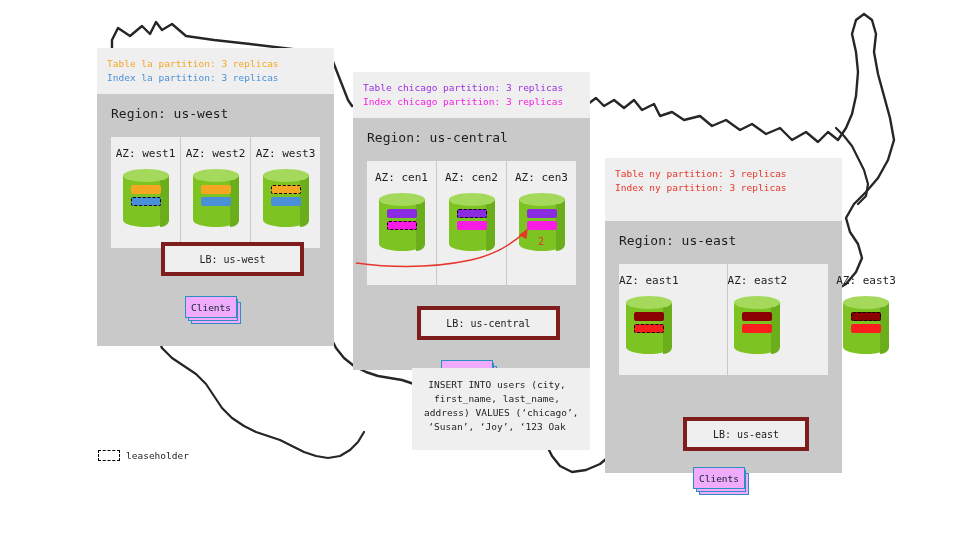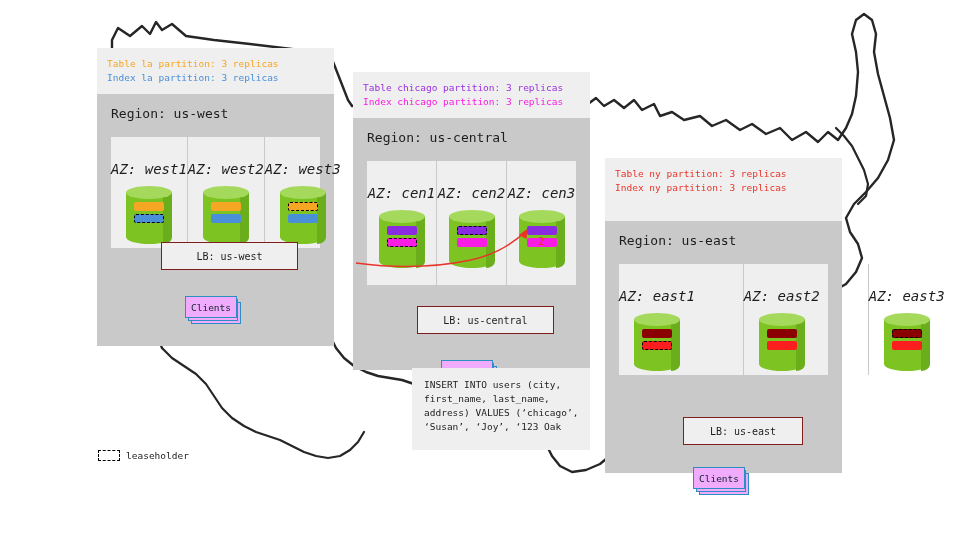--- a/index.html
+++ b/index.html
@@ -26,21 +26,21 @@
     letter-spacing:0px;
   }
   .az-strip{
     position:absolute;background:#efefef;display:flex;box-sizing:border-box;
   }
   .az{
     flex:1 1 0;position:relative;box-sizing:border-box;
     display:flex;flex-direction:column;align-items:center;
   }
   .az + .az{border-left:1px solid #c9c9c9;}
-  .az-label{font-size:14px;color:#1d1d1d;margin-top:24px;white-space:pre;font-style:italic;}
+  .az-label{font-size:11px;color:#1d1d1d;margin-top:10px;white-space:pre;}
 
   
   .cyl{position:relative;width:46px;height:64px;margin-top:9px;}
   .cyl .body{
     position:absolute;left:0;top:6px;width:46px;height:52px;
     background:#7dc423;border-radius:0 0 23px 23px/0 0 7px 7px;
   }
   .cyl .shade{
     position:absolute;right:0;top:6px;width:9px;height:52px;
     background:#6bae1c;border-radius:0 0 9px 0/0 0 7px 0;
@@ -51,37 +51,37 @@
   }
   .cyl .bands{
     position:absolute;left:0;top:16px;width:46px;
     display:flex;flex-direction:column;align-items:center;gap:3px;
   }
   .band{width:30px;height:9px;border-radius:2px;box-sizing:border-box;}
   .band.lease{border:1.6px dashed #000;}
 
   
   .lb{
-    position:absolute;background:#efefef;border:1px solid #7f1d1d;
+    position:absolute;background:#efefef;border:4px solid #7f1d1d;
     font-size:10px;color:#1d1d1d;white-space:pre;
     display:flex;align-items:center;justify-content:center;
   }
 
   
   .clients{position:absolute;width:56px;height:24px;}
   .clients .sheet{position:absolute;background:#f0abfc;border:1px solid #2b8fc4;box-sizing:border-box;}
   .clients .s3{left:6px;top:6px;width:50px;height:22px;}
   .clients .s2{left:3px;top:3px;width:50px;height:22px;}
   .clients .s1{left:0;top:0;width:52px;height:22px;
     display:flex;align-items:center;justify-content:center;}
   .clients .lbl{font-size:9.5px;color:#12242e;white-space:pre;}
 
   
   .sql{
-    position:absolute;background:#efefef;box-sizing:border-box;padding:10px 20px 9px 12px;
+    position:absolute;background:#efefef;box-sizing:border-box;padding:10px 20px 9px 12px;text-align:center;
   }
   .sql .ln{font-size:9.5px;line-height:14px;color:#1d1d1d;white-space:pre;}
 
   
   .legend{position:absolute;display:flex;align-items:center;gap:6px;}
   .legend .swatch{width:22px;height:11px;border:1.6px dashed #000;box-sizing:border-box;}
   .legend .txt{font-size:9.5px;color:#1d1d1d;white-space:pre;}
 
   
   .arrow-lbl{position:absolute;font-size:10px;color:#e8352a;}

